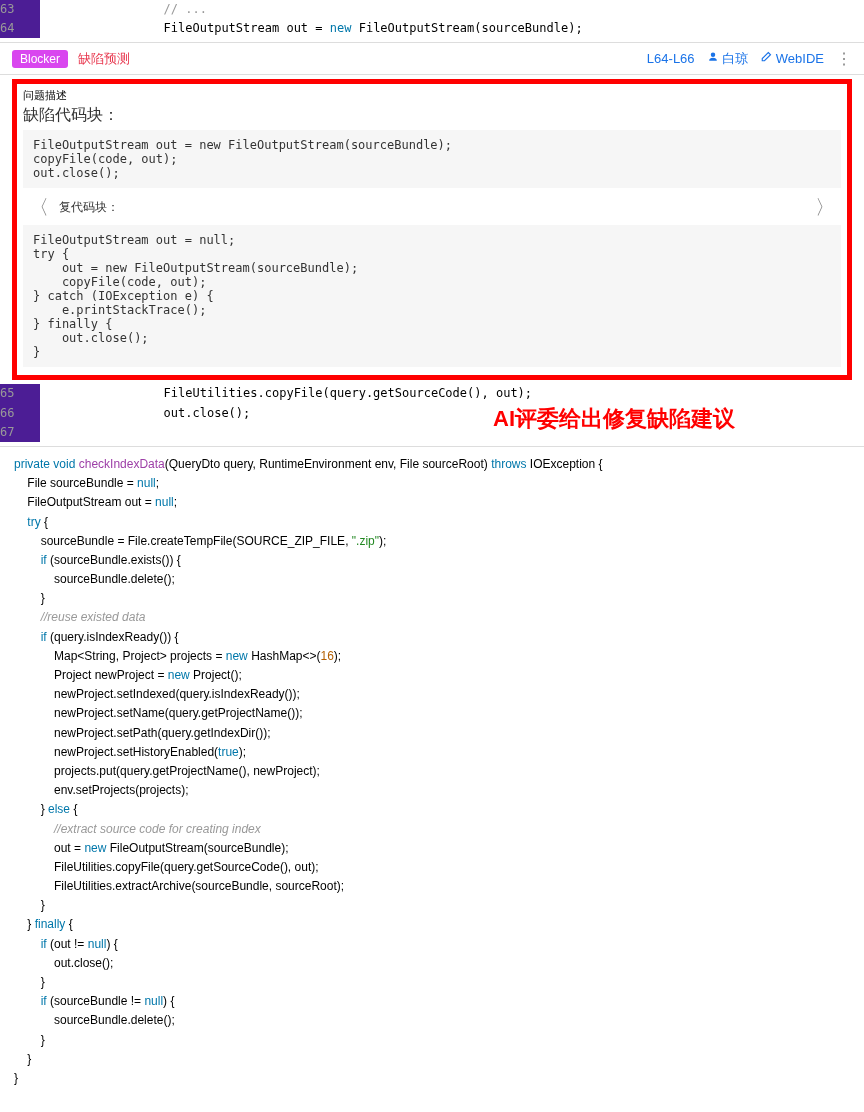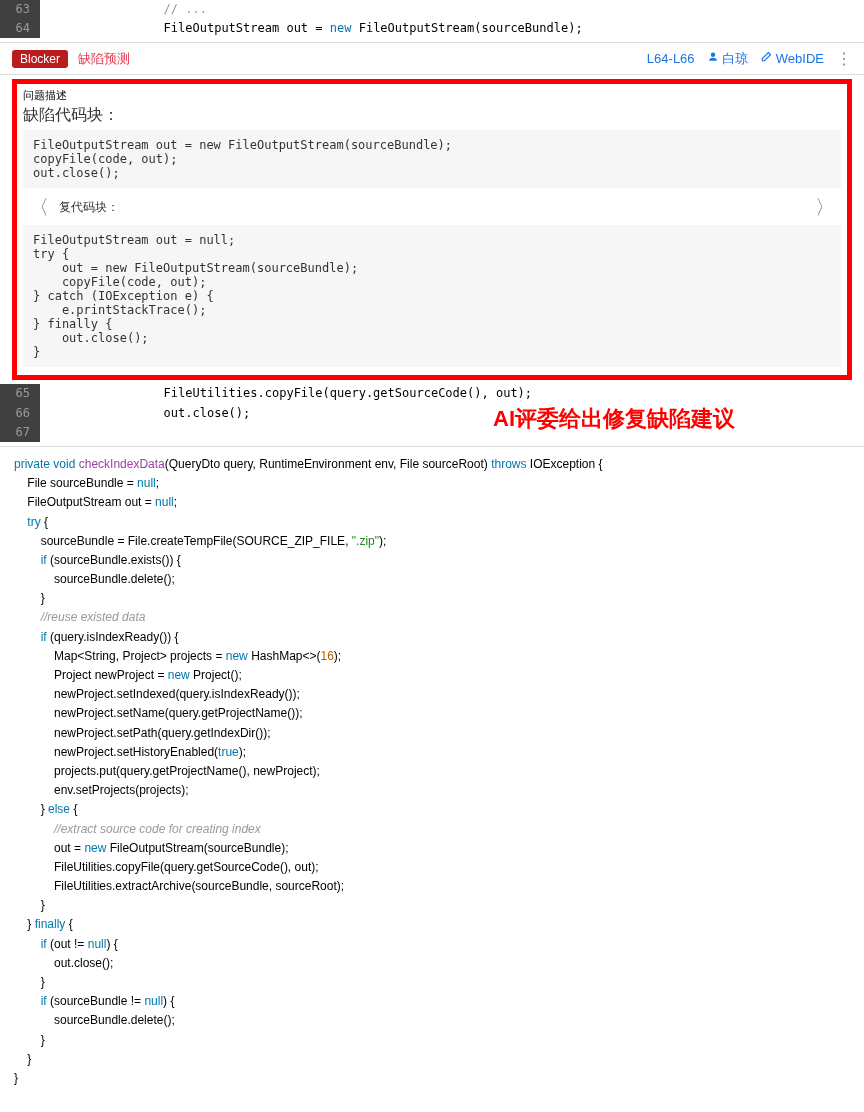--- a/index.html
+++ b/index.html
@@ -1,22 +1,22 @@
 <!DOCTYPE html>
 <html><head>
 <meta charset="utf-8">
 <style>
 * { box-sizing: border-box; margin: 0; padding: 0; }
 body { font-family: -apple-system, BlinkMacSystemFont, "Segoe UI", sans-serif; background: #fff; width: 864px; }
 .code-row { display: flex; font-family: "SF Mono", Consolas, Monaco, monospace; font-size: 12px; line-height: 1.6; }
-.line-num { width: 40px; text-align: right; padding-right: 10px; color: #999; background: #404040; user-select: none; }
+.line-num { width: 40px; text-align: left; padding-right: 10px; color: #999; background: #4c1d95; user-select: none; }
 .code-content { flex: 1; padding-left: 8px; white-space: pre; }
 .top-code .code-content { background: #fff; }
 .issue-bar { display: flex; align-items: center; padding: 6px 12px; border-top: 1px solid #ddd; border-bottom: 1px solid #ddd; background: #fff; margin-top: 4px; }
-.blocker-badge { background: #b91c1c; color: #fff; padding: 2px 8px; border-radius: 3px; font-size: 12px; margin-right: 10px; }
+.blocker-badge { background: #d946ef; color: #fff; padding: 2px 8px; border-radius: 3px; font-size: 12px; margin-right: 10px; }
 .defect-link { color: #e8384f; font-size: 13px; }
 .bar-spacer { flex: 1; }
 .bar-right { display: flex; gap: 12px; align-items: center; font-size: 13px; }
 .link-blue { color: #1a73e8; }
 .icon { display: inline-block; width: 12px; height: 12px; }
 .issue-box { border: 5px solid #ff0000; margin: 4px 12px 4px 12px; padding: 4px 6px 6px 6px; position: relative; }
 .issue-title { font-size: 11px; margin-bottom: 2px; }
 .issue-sub { font-size: 16px; color: #333; margin-bottom: 4px; }
 .code-block { background: #f6f6f6; padding: 8px 10px; font-family: "SF Mono", Consolas, Monaco, monospace; font-size: 12px; white-space: pre; color: #333; margin-bottom: 2px; }
 .fix-row { display: flex; align-items: center; justify-content: space-between; font-size: 12px; padding: 4px 0; color: #333; }

